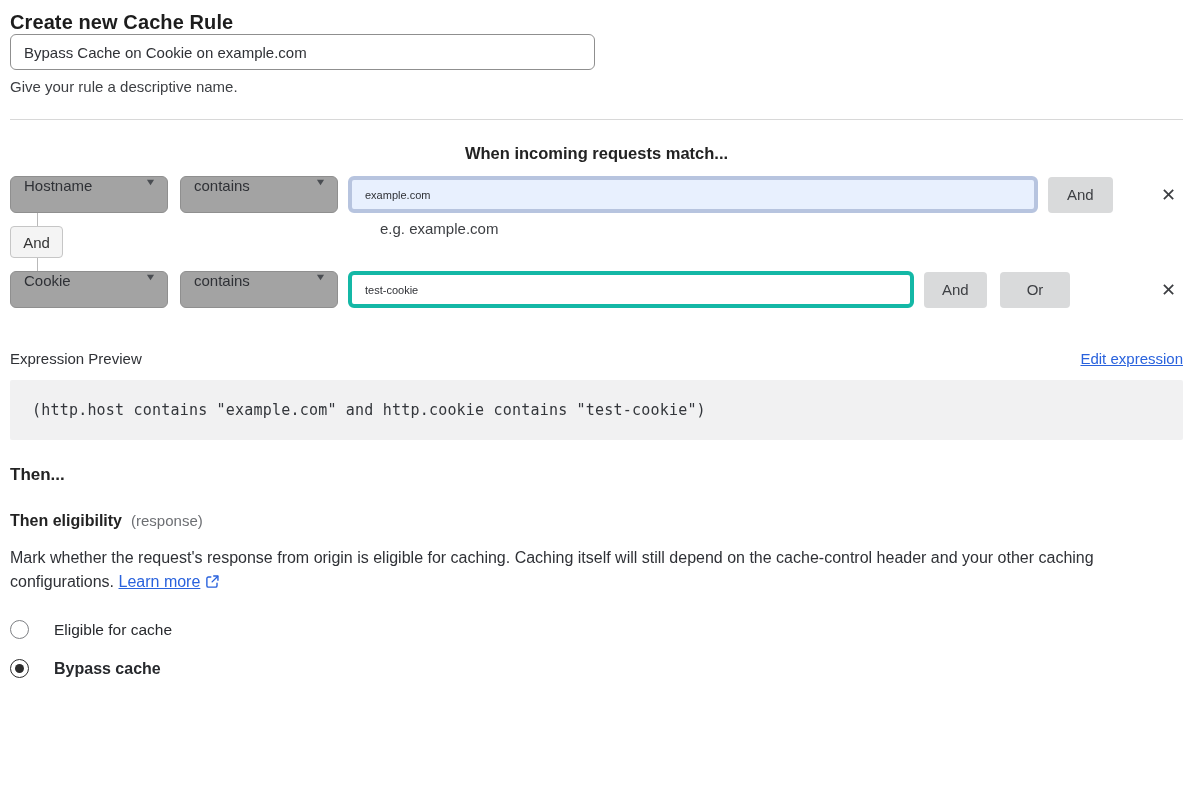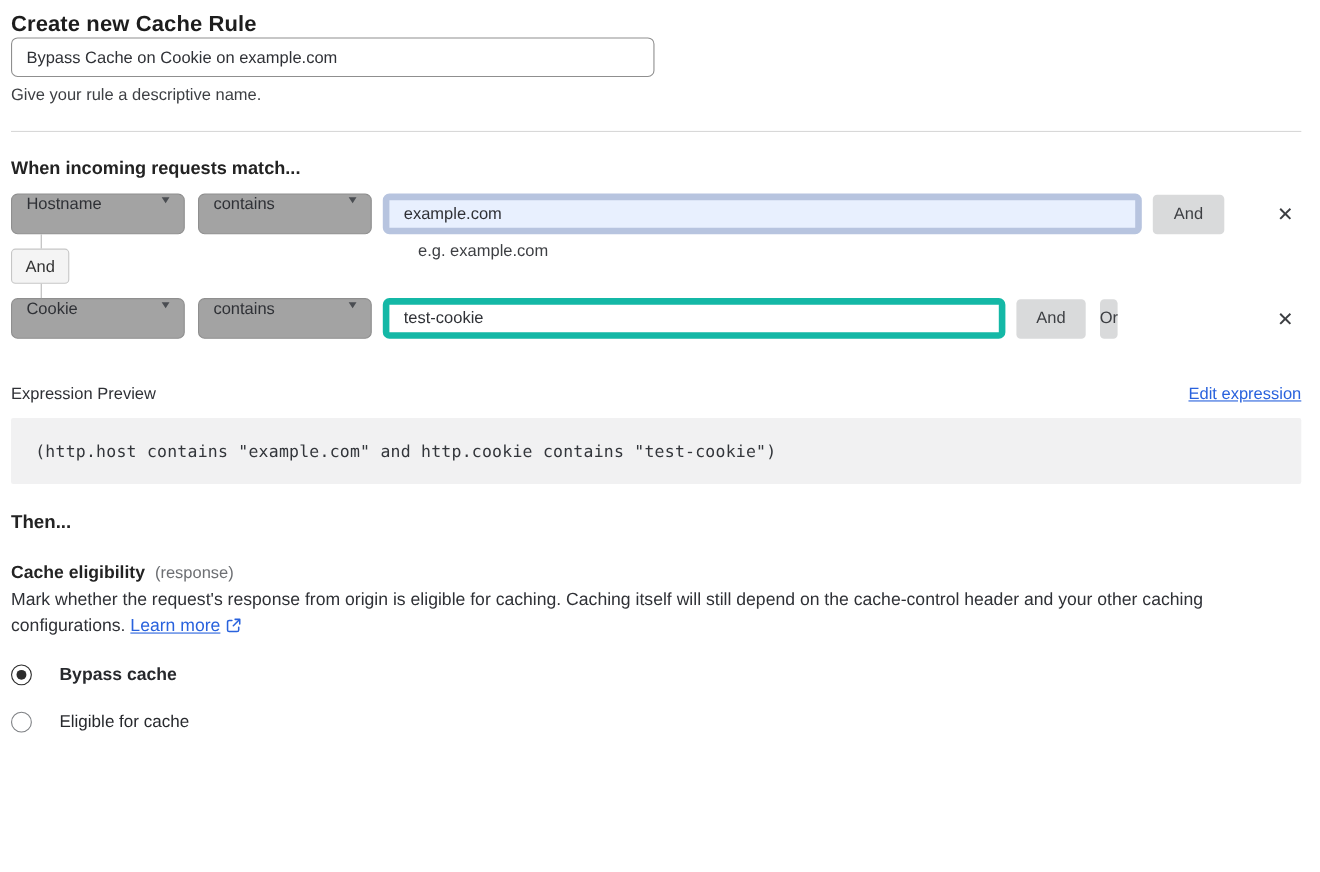--- a/index.html
+++ b/index.html
@@ -11,50 +11,50 @@
   .field-label { font-size:15px; color:#303236; margin-top:26px; margin-bottom:9px; }
   .text-input {
     width:585px; height:36px; border:1px solid #8f8f8f; border-radius:6px;
     padding:0 13px; font-size:15px; color:#2f3136; font-family:"Liberation Sans", sans-serif;
     background:#fff; outline:none; display:block;
   }
   .helper { font-size:15px; color:#3d3f43; margin-top:8px; }
 
   .divider { border:none; border-top:1px solid #d8d8d8; margin-top:24px; }
 
-  h2.section-heading { font-size:16.5px; font-weight:700; color:#232323; margin-top:24px; }
+  h2.section-heading { font-size:16.5px; font-weight:700; color:#232323; margin-top:24px;text-align:center; }
 
   .col-labels { display:flex; margin-top:22px; font-size:15px; color:#303236; }
   .col-labels .c1 { width:182px; padding-left:2px; }
   .col-labels .c2 { width:180px; }
   .col-labels .c3 { flex:1; }
 
   .match-row { display:flex; align-items:center; margin-top:13px; }
   .select {
     width:158px; height:37px; border:1px solid #8f8f8f; border-radius:6px; background:#a3a3a3;
     display:flex; align-items:flex-start; justify-content:space-between;
     padding:0 12px 0 13px; font-size:15px; color:#2f3136; cursor:pointer;
   }
   .select .caret { font-size:9px; color:#4a4d52; transform:scaleX(1.35); }
   .select.sel-field { margin-right:12px; }
   .select.sel-operator { margin-right:10px; }
   .value-input {
-    height:37px; border:6px solid #14b8a6; border-radius:6px; background:#fff;
-    padding:0 13px; font-size:15px; color:#2f3136; font-family:"Liberation Sans", sans-serif; outline:none;
+    height:37px; border:4px solid #14b8a6; border-radius:6px; background:#fff;
+    padding:0 13px; font-size:11px; color:#2f3136; font-family:"Liberation Sans", sans-serif; outline:none;
   }
   .value-input.highlight { background:#e8f0fe; border-color:#b7c4df; }
   .row1 .value-input { width:690px; }
   .row2 .value-input { width:566px; }
   .logic-btn {
     height:36px; border:none; border-radius:4px; background:#d9dadb; color:#3d3f43;
     font-size:15px; font-family:"Liberation Sans", sans-serif; cursor:pointer; padding:0 19px;
   }
   .row1 .logic-btn { margin-left:10px; }
   .row2 .logic-btn.and { margin-left:10px; padding:0 18px; }
-  .row2 .logic-btn.or  { margin-left:13px; padding:0 0; }
+  .row2 .logic-btn.or  { margin-left:13px; padding:0 27px; }
   .remove-btn {
     margin-left:auto; margin-right:5px; background:none; border:none; cursor:pointer;
     font-size:18px; color:#3c3e42; line-height:1; padding:2px;
   }
 
   .connector-zone { position:relative; height:58px; }
   .vline { position:absolute; left:27px; width:1px; background:#b9b9b9; }
   .vline.v1 { top:0; height:13px; }
   .vline.v2 { top:45px; height:13px; }
   .connector-chip {
@@ -73,21 +73,21 @@
     display:flex; align-items:center; padding:0 22px;
     font-family:"DejaVu Sans Mono","Liberation Mono",monospace; font-size:15px; color:#33363b;
     letter-spacing:.2px;
   }
 
   h2.then-heading { font-size:17px; font-weight:700; color:#232323; margin-top:25px; }
 
   .ce-heading-row { margin-top:27px; display:flex; align-items:baseline; gap:9px; }
   .ce-heading { font-size:16px; font-weight:700; color:#232323; }
   .ce-required { font-size:15px; color:#6d6f73; }
-  .ce-desc { margin-top:4px; font-size:16px; line-height:24px; color:#2f3136; max-width:1173px; }
+  .ce-desc { margin-top:16px; font-size:16px; line-height:24px; color:#2f3136; max-width:1173px; }
   .learn-link { color:#2962dd; text-decoration:underline; cursor:pointer; }
   .ext-icon { display:inline-block; vertical-align:-2px; margin-left:5px; }
 
   .radio-row { display:flex; align-items:center; margin-top:24px; cursor:pointer; }
   .radio-row.first { margin-top:20px; }
   .radio {
     width:19px; height:19px; border-radius:50%; border:1.5px solid #7e8084; background:#fff;
     display:inline-flex; align-items:center; justify-content:center; flex:0 0 auto;
   }
   .radio.checked { border-color:#2c2c2c; }
@@ -153,34 +153,34 @@
     <div class="expr-label">Expression Preview</div>
     <a class="edit-link">Edit expression</a>
   </div>
   <div class="code-block">
     <span>(http.host contains "example.com" and http.cookie contains "test-cookie")</span>
   </div>
 
   <h2 class="then-heading">Then...</h2>
 
   <div class="ce-heading-row">
-    <span class="ce-heading">Cache eligibility</span>
+    <span class="ce-heading">Then eligibility</span>
     <span class="ce-required">(response)</span>
   </div>
 
   <div class="ce-desc">
     <span>Mark whether the request's response from origin is eligible for caching. Caching itself will still depend on the cache-control header and your other caching configurations.</span>
     <a class="learn-link">Learn more</a><span class="ext-icon"><svg width="15" height="15" viewBox="0 0 16 16" fill="none">
       <path d="M6.2 3.2H3.6A1.6 1.6 0 0 0 2 4.8v7.6A1.6 1.6 0 0 0 3.6 14h7.6a1.6 1.6 0 0 0 1.6-1.6V9.8" stroke="#2962dd" stroke-width="1.5" stroke-linecap="round"></path>
       <path d="M9.3 2.2h4.5v4.5" stroke="#2962dd" stroke-width="1.5" stroke-linecap="round" stroke-linejoin="round"></path>
       <path d="M13.4 2.6 7.6 8.4" stroke="#2962dd" stroke-width="1.5" stroke-linecap="round"></path>
         </svg></span>
   </div>
 
+  <div class="radio-row">
+    <span class="radio"></span>
+    <span class="radio-label">Eligible for cache</span>
+  </div>
   <div class="radio-row first">
     <span class="radio checked"></span>
     <span class="radio-label bold">Bypass cache</span>
   </div>
-  <div class="radio-row">
-    <span class="radio"></span>
-    <span class="radio-label">Eligible for cache</span>
-  </div>
 </div>
 
 </body></html>

